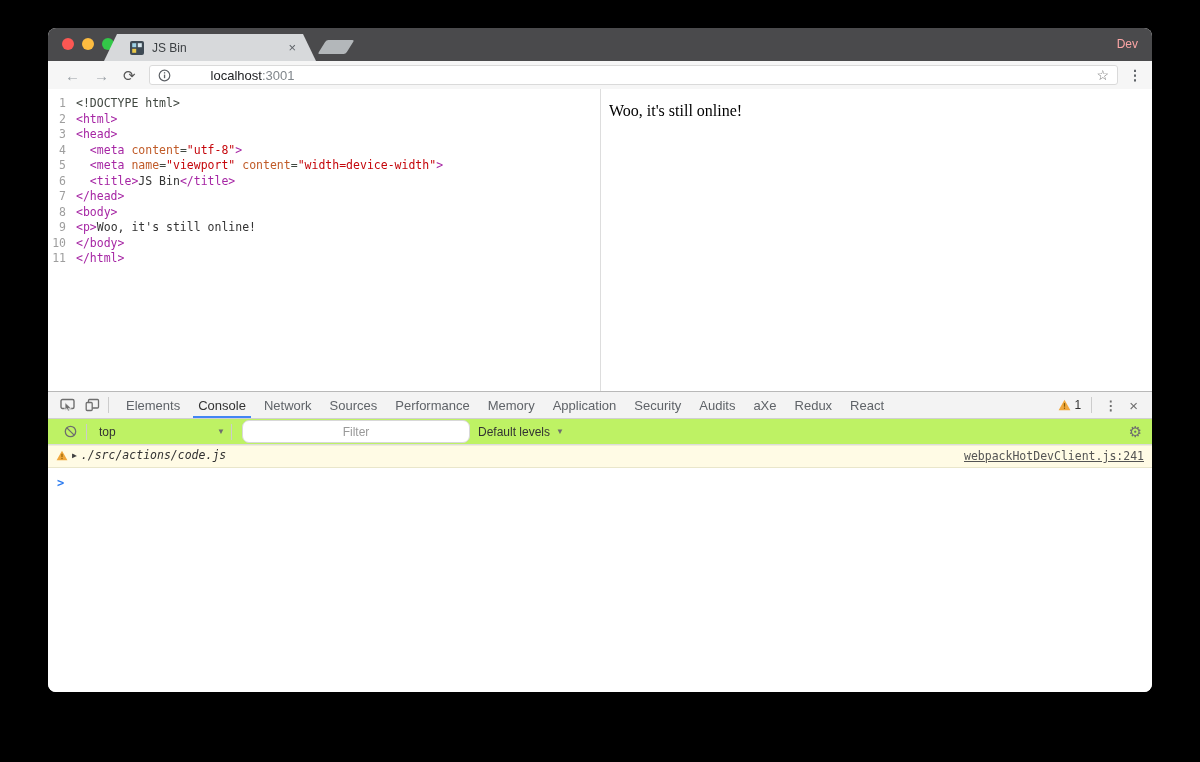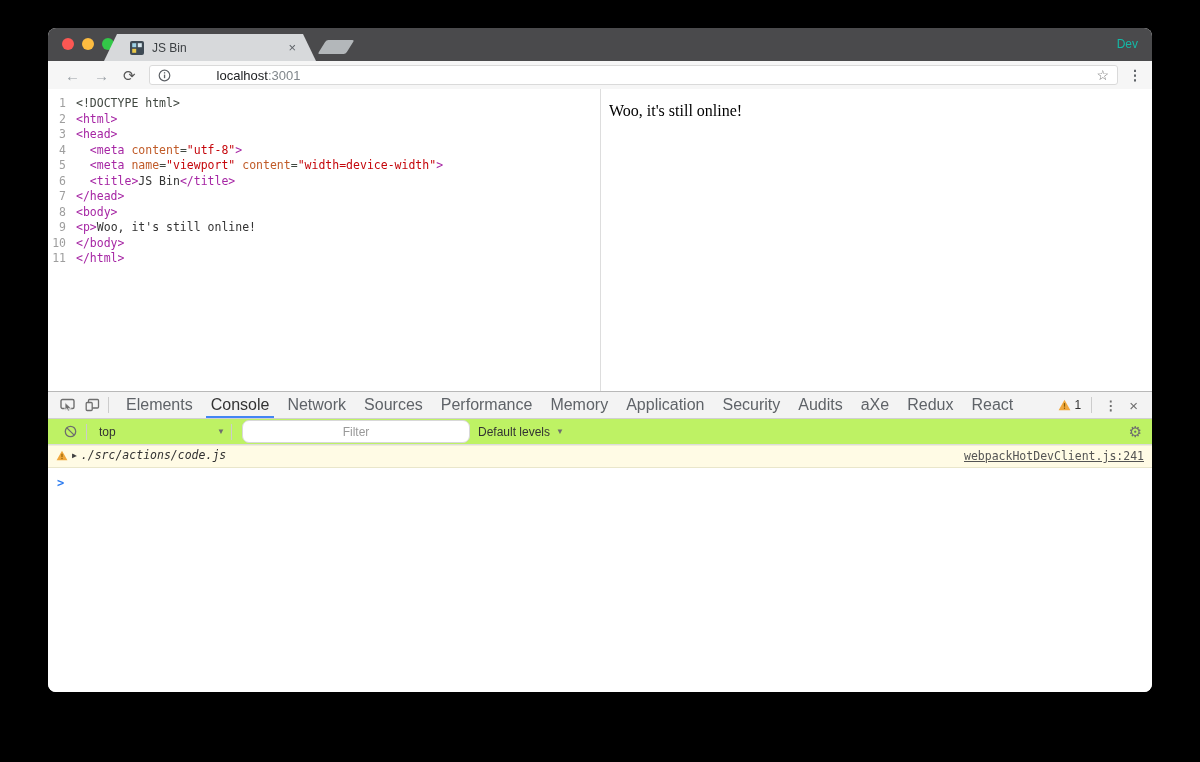--- a/index.html
+++ b/index.html
@@ -16,31 +16,31 @@
   .light { width:12px; height:12px; border-radius:50%; }
   .light.red{ background:#fc5753; } .light.yellow{ background:#fdbc40; } .light.green{ background:#33c748; }
   .tab { position:absolute; left:56px; bottom:0; width:212px; height:27px; background:#d7d9db;
          clip-path:polygon(0 100%, 13px 0, calc(100% - 13px) 0, 100% 100%);
          display:flex; align-items:center; }
   .tab .favicon { margin-left:26px; width:14px; height:14px; flex:0 0 auto; }
   .tab-title { margin-left:8px; font-size:12px; color:#3c4043; flex:1; }
   .tab-close { margin-right:20px; font-size:13px; color:#5f6368; cursor:default; }
   .newtab { position:absolute; left:274px; top:12px; width:28px; height:14px;
             background:#b3b7ba; transform:skewX(-32deg); border-radius:2px; }
-  .dev-label { position:absolute; right:14px; top:9px; font-size:12px; color:#14b8a6; }
+  .dev-label { position:absolute; right:14px; top:9px; font-size:12px; color:#fca5a5; }
 
   
   .toolbar { height:28px; background:#f6f6f6; display:flex; align-items:center;
              padding:0 10px; flex:0 0 auto; }
   .nav-ico { font-size:15px; color:#9aa0a6; margin:0 7px; line-height:1; }
   .nav-ico.reload { color:#555; }
   .urlbox { flex:1; height:20px; margin-left:6px; background:#fff;
             border:1px solid #dadada; border-radius:3px;
             display:flex; align-items:center; padding:0 8px; }
-  .url-host { font-size:13px; color:#202124; margin-left:22px;padding-left:24px; }
+  .url-host { font-size:13px; color:#202124; margin-left:16px;padding-left:24px; }
   .url-port { font-size:13px; color:#80868b; }
   .url-spacer { flex:1; }
   .star { font-size:14px; color:#6e6e6e; }
   .kebab { font-size:14px; color:#5f6368; margin-left:10px; font-weight:bold; letter-spacing:0; }
 
   
   .menubar { height:28px; background:#ebebeb; border-top:1px solid #d9d9d9;
              border-bottom:1px solid #d6d6d6; display:flex; align-items:center;
              justify-content:space-between; padding:0 14px; font-size:13px; color:#222;
              flex:0 0 auto; }
@@ -61,21 +61,21 @@
 
   
   .devtools { flex:1; border-top:1px solid #b8b8b8; display:flex; flex-direction:column;
               background:#fff; }
   .dt-tabbar { height:27px; background:#f3f3f3; border-bottom:1px solid #d0d0d0;
                display:flex; align-items:center; padding:0 8px; flex:0 0 auto; }
   .dt-icobtn { display:flex; align-items:center; justify-content:center; width:24px; height:24px; }
   .dt-sep { width:1px; height:16px; background:#ccc; margin:0 4px; }
   .dt-tabs { display:flex; align-items:center; height:100%; margin-left:4px; }
   .dt-tab { position:relative; height:100%; display:flex; align-items:center;
-            padding:0 9px; font-size:16px; color:#5f6368; }
+            padding:0 9px; font-size:13px; color:#5f6368; }
   .dt-tab.selected { color:#333; }
   .dt-tab.selected::after { content:""; position:absolute; left:4px; right:4px; bottom:0;
             height:2px; background:#4285f4; }
   .dt-spacer { flex:1; }
   .dt-warnbadge { display:flex; align-items:center; gap:4px; font-size:12px; color:#333; margin-right:6px; }
   .dt-kebab { font-size:13px; color:#6e6e6e; font-weight:bold; padding:0 8px; }
   .dt-close { font-size:15px; color:#6e6e6e; padding:0 6px 0 4px; }
 
   .dt-console-toolbar { height:26px; background:#bef264; border-bottom:1px solid #dcdcdc;
                display:flex; align-items:center; padding:0 10px; flex:0 0 auto; }

